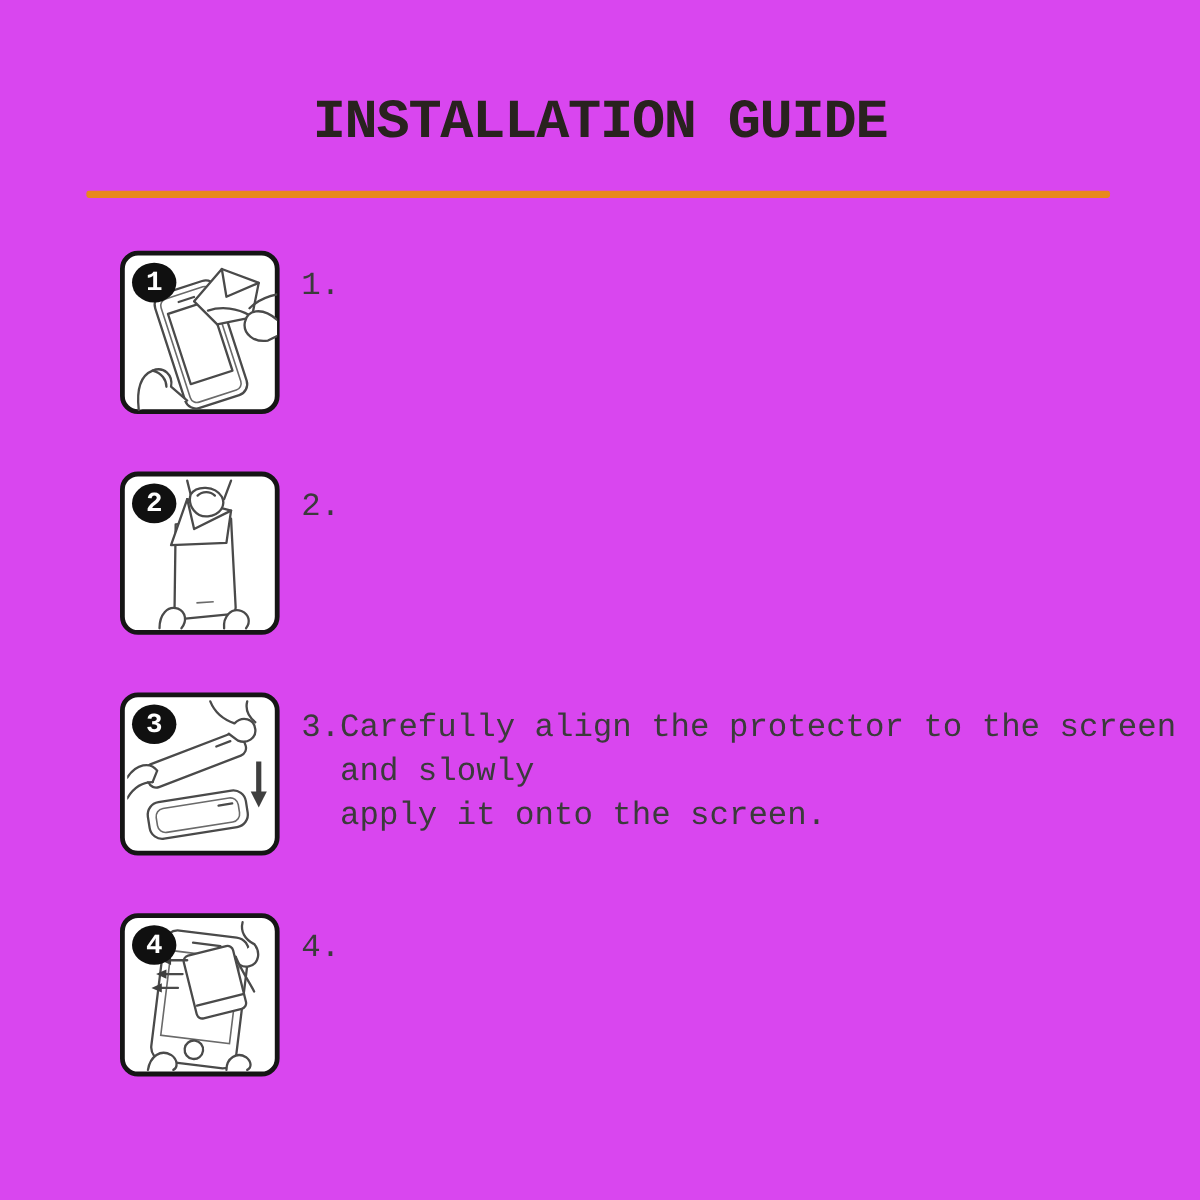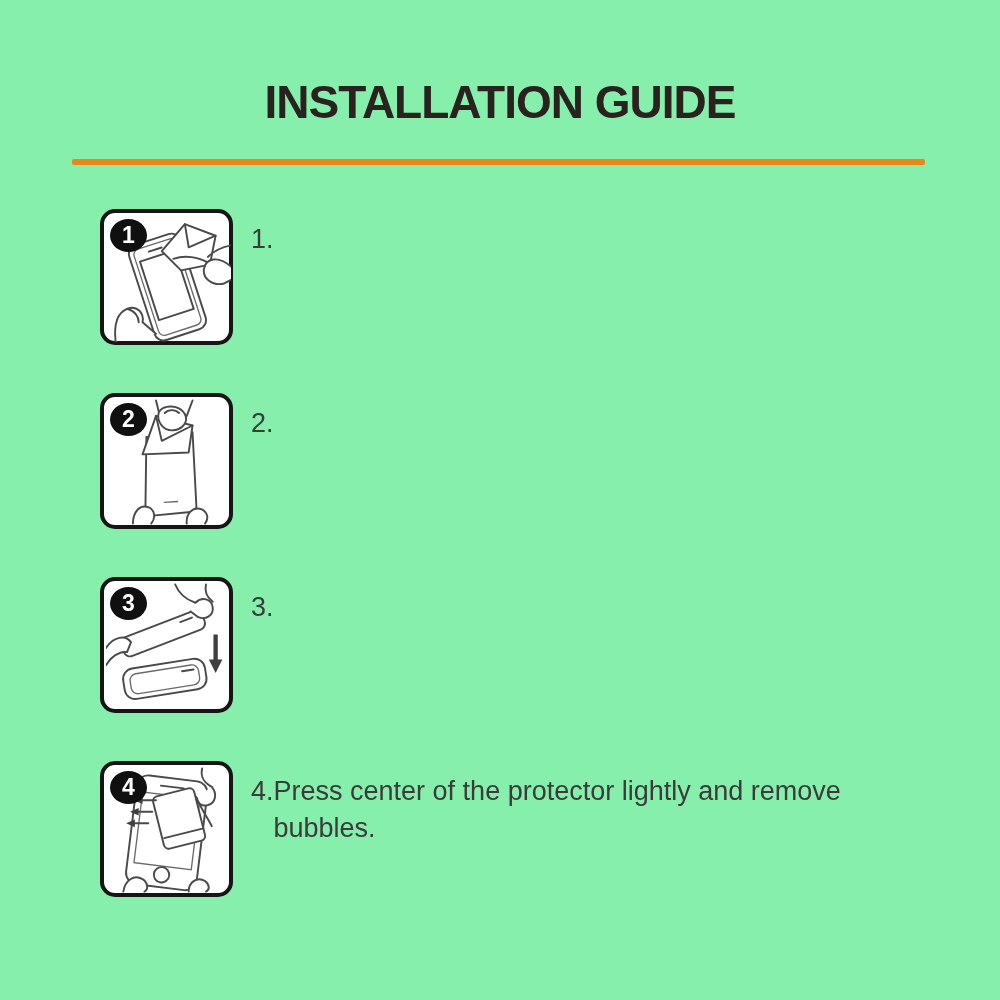--- a/index.html
+++ b/index.html
@@ -1,18 +1,18 @@
 <!DOCTYPE html>
 <html><head>
 <meta charset="utf-8">
 <style>
   * { margin:0; padding:0; box-sizing:border-box; }
   html,body { width:1000px; height:1000px; background:#ffffff;
               font-family:"Liberation Sans", sans-serif; }
-  .page { width:1000px; height:1000px; background:#86efac; overflow:hidden; position:relative; }
+  .page { width:1000px; height:1000px; background:#d946ef; overflow:hidden; position:relative;font-family:Liberation Mono, monospace; }
 
   h1.title {
     margin-top:78px;
     text-align:center;
     font-size:46px;
     line-height:48px;
     font-weight:800;
     letter-spacing:-1px;
     color:#29221f;
   }
@@ -140,20 +140,22 @@
           <path class="f" d="M93,19 C100,12 110,15 111,24 C112,32 104,37 96,34 L88,28"></path>
           <path class="s" d="M104,0 C102,8 106,14 111,18"></path>
           <path class="f" d="M0,66 C8,54 20,52 26,60 L22,70"></path>
           <path class="s" d="M0,84 C6,74 14,70 22,70"></path>
           <line class="w4" x1="114" y1="52" x2="114" y2="80"></line>
           <polygon class="solid" points="107,78 121,78 114,92"></polygon>
         </svg>
       </div>
       <div class="step-text">
         <span class="num">3.</span>
+        <span class="body">Carefully align the protector to  the screen and slowly
+apply it onto the screen.</span>
       </div>
     </div>
 
     <div class="step">
       <div class="figure">
         <div class="badge">
           <span>4</span>
         </div>
         <svg width="125" height="128" viewBox="0 0 130 130">
           <g transform="rotate(7 64 68)">
@@ -174,19 +176,17 @@
           <line class="s" x1="48" y1="45" x2="32" y2="45"></line>
           <polygon class="solid" points="34,41 25,45 34,49"></polygon>
           <line class="s" x1="44" y1="57" x2="28" y2="57"></line>
           <polygon class="solid" points="30,53 21,57 30,61"></polygon>
           <path class="f" d="M18,128 C20,116 29,110 38,115 C44,119 44,126 40,128"></path>
           <path class="f" d="M86,128 C86,118 95,112 103,117 C108,121 108,126 104,128"></path>
         </svg>
       </div>
       <div class="step-text">
         <span class="num">4.</span>
-        <span class="body">Press center of the protector lightly and remove
-bubbles.</span>
       </div>
     </div>
 
   </div>
 </div>
 
 </body></html>

